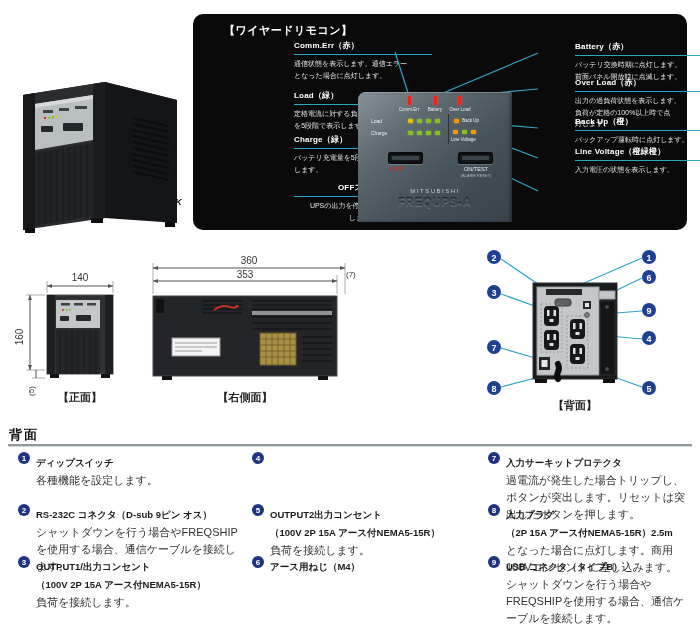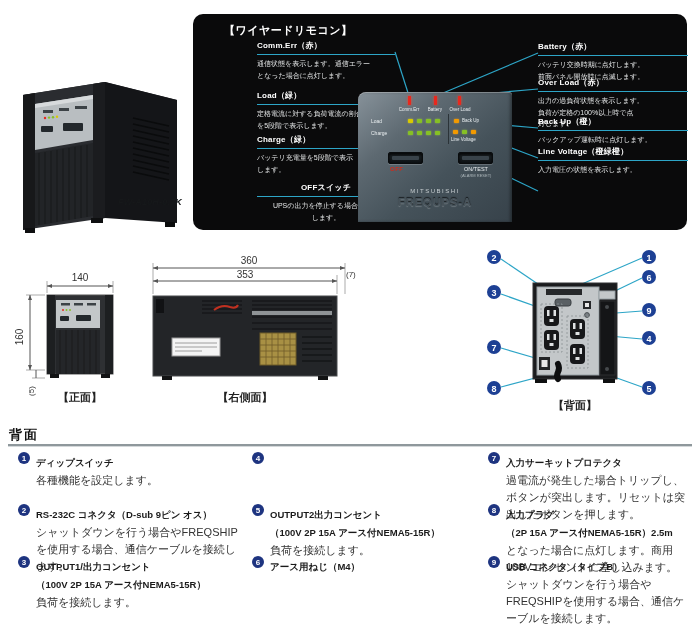--- a/index.html
+++ b/index.html
@@ -7,21 +7,21 @@
   body { font-family:"Liberation Sans","DejaVu Sans",sans-serif; }
   .page { position:relative; width:700px; height:640px; background:#ffffff; overflow:hidden; }
 
   
   .photo { position:absolute; left:5px; top:40px; width:182px; height:200px;font-style:italic; }
   .model-label { position:absolute; left:113px; top:157px; font-size:9px; font-weight:bold; color:#16181a; letter-spacing:.2px; }
 
   
   .remote-box { position:absolute; left:193px; top:14px; width:494px; height:216px; background:#0a0a0b; border-radius:10px; }
   .remote-title { position:absolute; left:21px; top:9px; font-size:11px; font-weight:bold; color:#fff; letter-spacing:.5px;margin-left:10px; }
-  .co { position:absolute; width:138px; }
+  .co { position:absolute; width:138px;margin-left:37px; }
   .co.r { width:150px; }
   .co h4 { font-size:8px; font-weight:bold; color:#ffffff; padding-bottom:3px; margin-bottom:3px; border-bottom:1px solid #2da5c7; letter-spacing:.2px; }
   .co p { font-size:7px; color:#e3e5e6; line-height:1.65; white-space:pre-line; }
   .lines { position:absolute; left:0; top:0; pointer-events:none; }
 
   
   .panel { position:absolute; left:165px; top:78px; width:154px; height:130px;
            background:linear-gradient(140deg,#87929a 0%,#5d6971 30%,#45525a 60%,#37424a 100%);
            border-radius:8px 3px 0 0; box-shadow:inset 0 1px 0 rgba(255,255,255,.3), inset -2px 0 3px rgba(0,0,0,.35); }
   .ledbar { position:absolute; width:3px; height:9px; top:4px; background:#e8281e; box-shadow:0 0 3px rgba(255,70,40,.9); }

